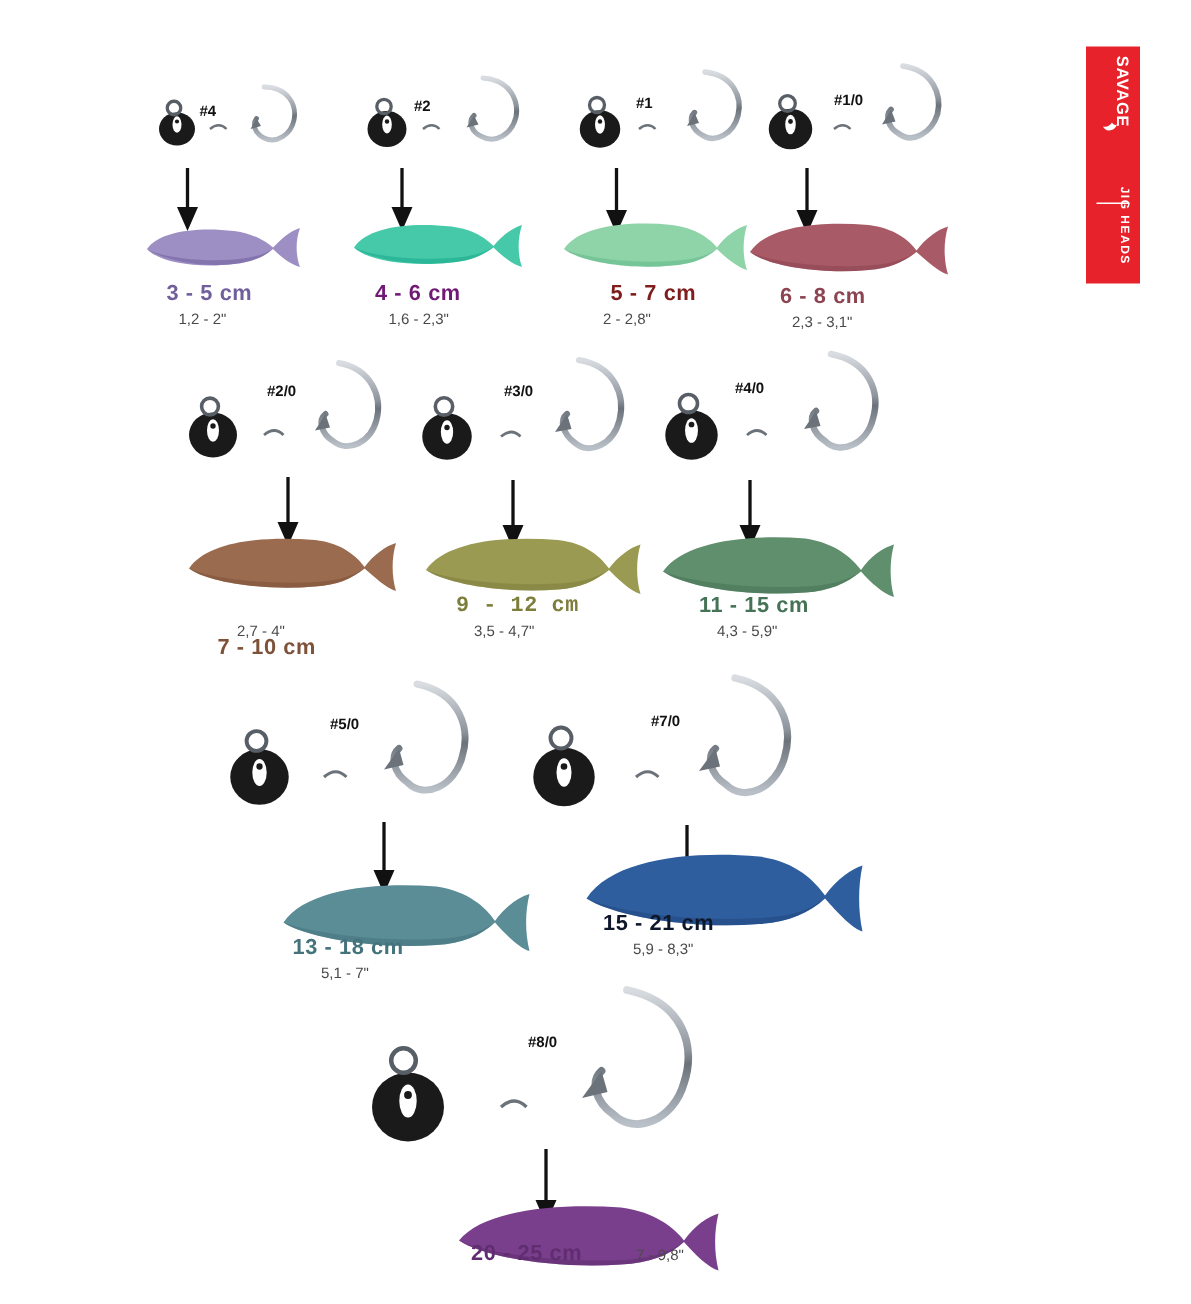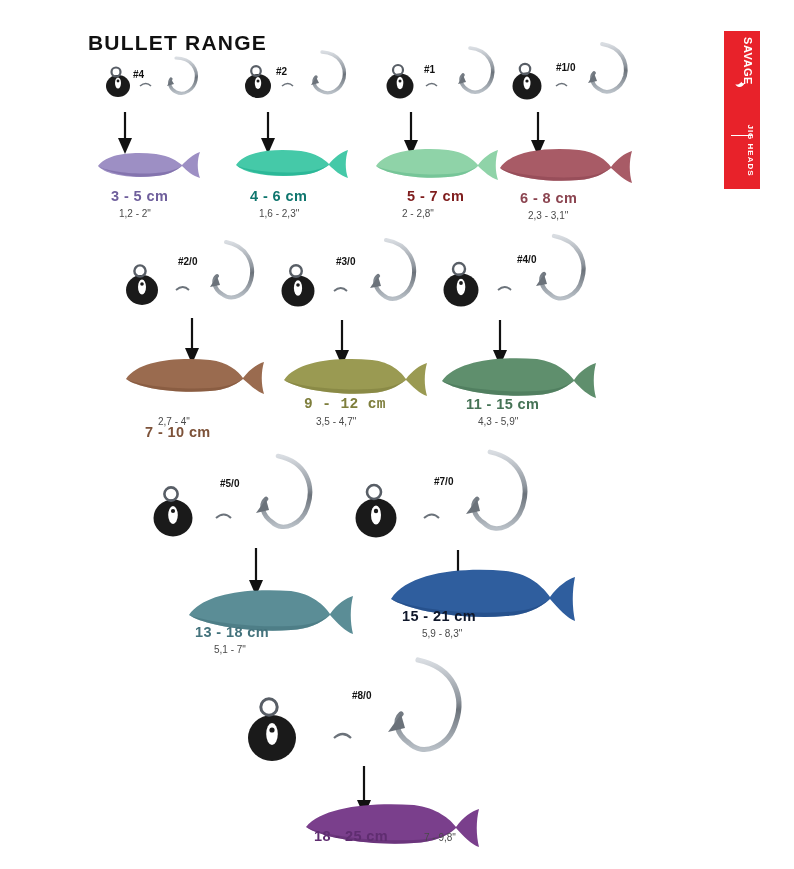--- a/index.html
+++ b/index.html
@@ -84,21 +84,20 @@
     font-size:10px;color:#4a4a4a;
     white-space:nowrap;
   }
   svg{display:block;overflow:visible;}
 </style>
 </head>
 <body>
 
 <div class="sheet">
 
-  <div class="title">BULLET RANGE</div>
 
   <div class="brand-strip">
     <div class="logo">
       <span class="logo-text">SAVAGE</span>
     </div>
     <svg class="bird" viewBox="0 0 24 24">
       <path d="M2 14c4 1 7-1 9-4 1 2 3 3 5 2-1 3-4 6-8 6-3 0-5-2-6-4z" fill="#ffffff"></path>
       <circle cx="14" cy="9" r="1.2" fill="#e8222a"></circle>
     </svg>
     <div class="brand-div"></div>
@@ -164,21 +163,21 @@
     </div>
     <div class="hooklabel" style="left:36px;top:18px;">#2</div>
     <svg class="arrow" style="left:16px;top:64px;" width="24" height="44" viewBox="0 0 24 44">
       <path d="M12 0 L12 30" stroke="#111" stroke-width="2.2"></path>
       <path d="M12 42 L5 26 L19 26 Z" fill="#111"></path>
     </svg>
     <svg class="lure" style="left:-18px;top:90px;" width="130" height="50" viewBox="0 0 130 50">
       <path d="M14 27 C23 13 52 10 79 13 C94 15 102 21 107 26 C112 20 119 14 126 12 C123 21 123 32 126 40 C119 38 112 32 107 27 C100 32 92 36 79 37 C52 40 23 36 14 27 Z" fill="#45c9a8"></path>
       <path d="M14 27 C23 34 52 40 79 37 C92 36 100 32 107 27 C101 30 94 33 79 34 C52 36 23 32 14 27 Z" fill="#17a98a" opacity=".55"></path>
     </svg>
-    <div class="size" style="left:10px;top:140px;color:#0f766e;">4 - 6 cm</div>
+    <div class="size" style="left:10px;top:140px;color:#701a75;">4 - 6 cm</div>
     <div class="inch" style="left:19px;top:160px;">1,6 - 2,3"</div>
   </div>
 
   <div class="unit" style="left:382px;top:44px;">
     <div class="hook-wrap">
       <svg width="122" height="66" viewBox="0 0 122 66">
         <defs>
           <linearGradient id="m3" x1="0" y1="0" x2="0" y2="1">
             <stop offset="0%" stop-color="#d9dde2"></stop>
               <stop offset="45%" stop-color="#8d949c"></stop>
@@ -325,21 +324,21 @@
         <path d="M114 4 C140 9 147 30 142 47 C138 64 120 72 110 62 C101 56 99 46 104 42" fill="none" stroke="url(#m7)" stroke-width="4.3" stroke-linecap="round"></path>
         <path d="M104 42 L96 54 L107 52 Z" fill="#6b727a"></path>
         <path d="M30 58 L116 58" stroke="url(#m7)" stroke-width="3.8"></path>
         <path d="M58 58 q7 -6 13 0" fill="none" stroke="#6b727a" stroke-width="1.8"></path>
         <ellipse cx="21" cy="58" rx="17.5" ry="16.5" fill="#1a1a1a"></ellipse>
         <ellipse cx="21" cy="55" rx="4.3" ry="8.2" fill="#ffffff"></ellipse>
         <circle cx="21" cy="51" r="1.9" fill="#1a1a1a"></circle>
         <circle cx="19" cy="37" r="6" fill="none" stroke="#585e66" stroke-width="2.4"></circle>
       </svg>
     </div>
-    <div class="hooklabel" style="left:77px;top:22px;text-align:center;">#4/0</div>
+    <div class="hooklabel" style="left:50px;top:22px;text-align:center;">#4/0</div>
     <svg class="arrow" style="left:48px;top:88px;" width="24" height="48" viewBox="0 0 24 48">
       <path d="M12 0 L12 34" stroke="#111" stroke-width="2.2"></path>
       <path d="M12 46 L5 30 L19 30 Z" fill="#111"></path>
     </svg>
     <svg class="lure" style="left:-12px;top:116px;" width="170" height="62" viewBox="0 0 170 62">
       <path d="M14 33 C28 13 70 8 109 11 C129 14 140 24 146 32 C152 23 161 17 168 15 C165 26 165 39 168 50 C161 48 152 40 146 33 C136 41 125 46 109 47 C70 50 28 43 14 33 Z" fill="#5f8f6d"></path>
       <path d="M14 33 C28 43 70 50 109 47 C125 46 136 41 146 33 C138 38 129 42 109 43 C70 45 28 39 14 33 Z" fill="#467356" opacity=".55"></path>
     </svg>
     <div class="size" style="left:26px;top:164px;color:#467356;">11 - 15 cm</div>
     <div class="inch" style="left:38px;top:184px;">4,3 - 5,9"</div>
@@ -436,17 +435,17 @@
     </div>
     <div class="hooklabel" style="left:110px;top:38px;">#8/0</div>
     <svg class="arrow" style="left:110px;top:114px;" width="24" height="52" viewBox="0 0 24 52">
       <path d="M12 0 L12 38" stroke="#111" stroke-width="2.2"></path>
       <path d="M12 50 L5 34 L19 34 Z" fill="#111"></path>
     </svg>
     <svg class="lure" style="left:50px;top:142px;" width="190" height="62" viewBox="0 0 190 62">
       <path d="M14 33 C30 13 78 8 122 11 C145 14 158 25 164 33 C171 23 180 17 187 15 C184 27 184 41 187 53 C180 51 171 42 164 34 C154 43 141 48 122 49 C78 52 30 44 14 33 Z" fill="#7a3f8c"></path>
       <path d="M14 33 C30 44 78 52 122 49 C141 48 154 43 164 34 C155 40 145 45 122 46 C78 48 30 41 14 33 Z" fill="#5f2d70" opacity=".55"></path>
     </svg>
-    <div class="size" style="left:72px;top:176px;color:#5f2d70;">18 - 25 cm</div>
+    <div class="size" style="left:72px;top:176px;color:#5f2d70;">20 - 25 cm</div>
     <div class="inch" style="left:182px;top:180px;">7 - 9,8"</div>
   </div>
 
 </div>
 
 </body></html>

